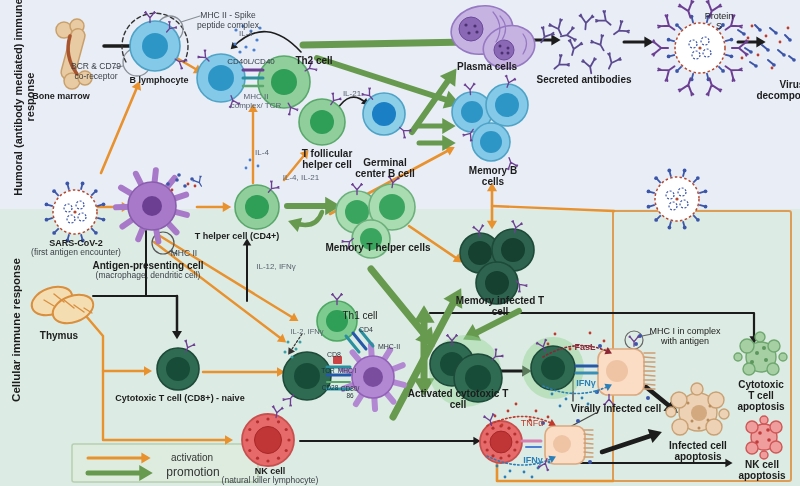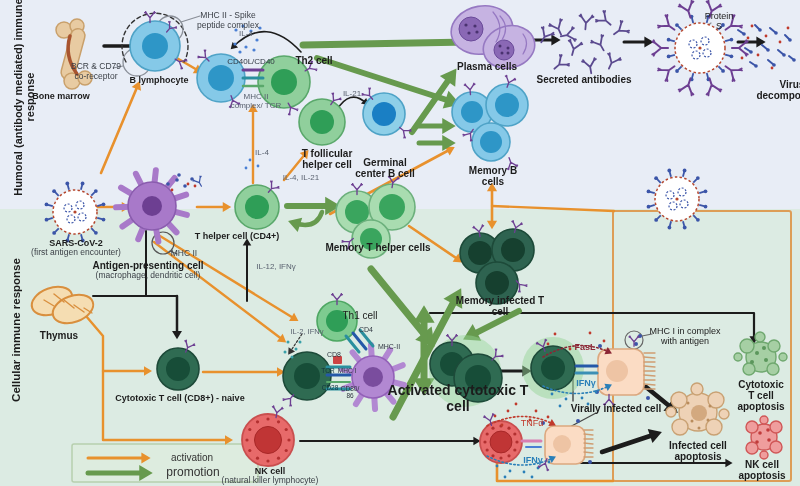--- a/index.html
+++ b/index.html
@@ -918,21 +918,21 @@
       <div class="label" style="left: 307px; top: 332px; font-size: 7.5px; font-weight: 400; color: rgb(90, 98, 112);">IL-2, IFNγ</div>
       <div class="label" style="left: 366px; top: 330px; font-size: 7px; font-weight: 400; color: rgb(47, 54, 64);">CD4</div>
       <div class="label" style="left: 389px; top: 347px; font-size: 7px; font-weight: 400; color: rgb(47, 54, 64);">MHC-II</div>
       <div class="label" style="left: 334px; top: 355px; font-size: 7px; font-weight: 400; color: rgb(47, 54, 64);">CD8</div>
       <div class="label" style="left: 328px; top: 371px; font-size: 6.5px; font-weight: 400; color: rgb(16, 52, 63);">TCR</div>
       <div class="label" style="left: 347px; top: 371px; font-size: 6.5px; font-weight: 400; color: rgb(47, 54, 64);">MHC I</div>
       <div class="label" style="left: 330px; top: 388px; font-size: 6.5px; font-weight: 400; color: rgb(16, 52, 63);">CD28</div>
       <div class="label" style="left: 350px; top: 392px; font-size: 6.5px; font-weight: 400; color: rgb(47, 54, 64);">CD80/
 86</div>
       <div class="label" style="left: 180px; top: 398px; font-size: 9px; font-weight: 700;">Cytotoxic T cell (CD8+) - naive</div>
-      <div class="label" style="left: 458px; top: 399px; font-size: 14px; font-weight: 700;">Activated cytotoxic T
+      <div class="label" style="left: 458px; top: 399px; font-size: 10px; font-weight: 700;">Activated cytotoxic T
 cell</div>
       <div class="label" style="left: 585px; top: 347px; font-size: 9px; font-weight: 700; color: rgb(139, 38, 53);">FasL</div>
       <div class="label" style="left: 586px; top: 383px; font-size: 9px; font-weight: 700; color: rgb(42, 127, 184);">IFNγ</div>
       <div class="label" style="left: 616px; top: 409px; font-size: 10px; font-weight: 700;">Virally infected cell</div>
       <div class="label" style="left: 685px; top: 336px; font-size: 9px; font-weight: 400; color: rgb(34, 34, 34);">MHC I in complex
 with antigen</div>
       <div class="label" style="left: 761px; top: 396px; font-size: 10px; font-weight: 700;">Cytotoxic T cell
 apoptosis</div>
       <div class="label" style="left: 698px; top: 451px; font-size: 10px; font-weight: 700;">Infected cell
 apoptosis</div>

